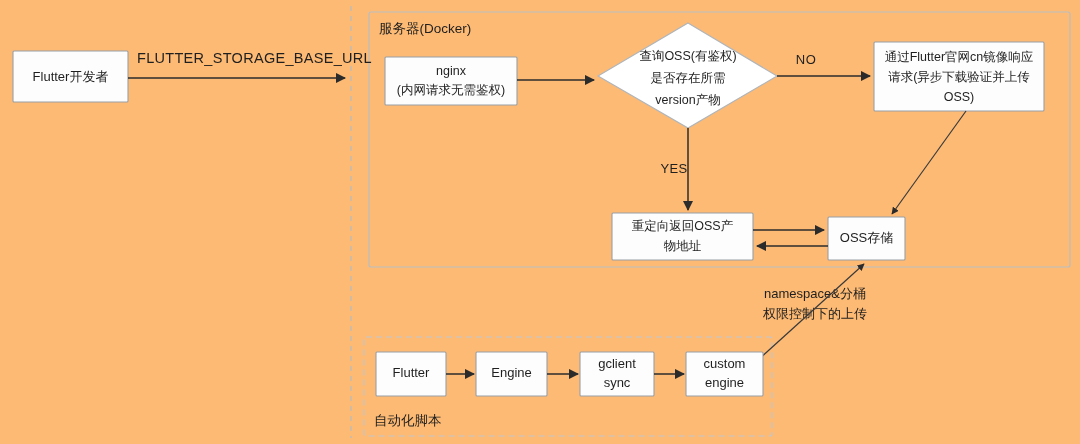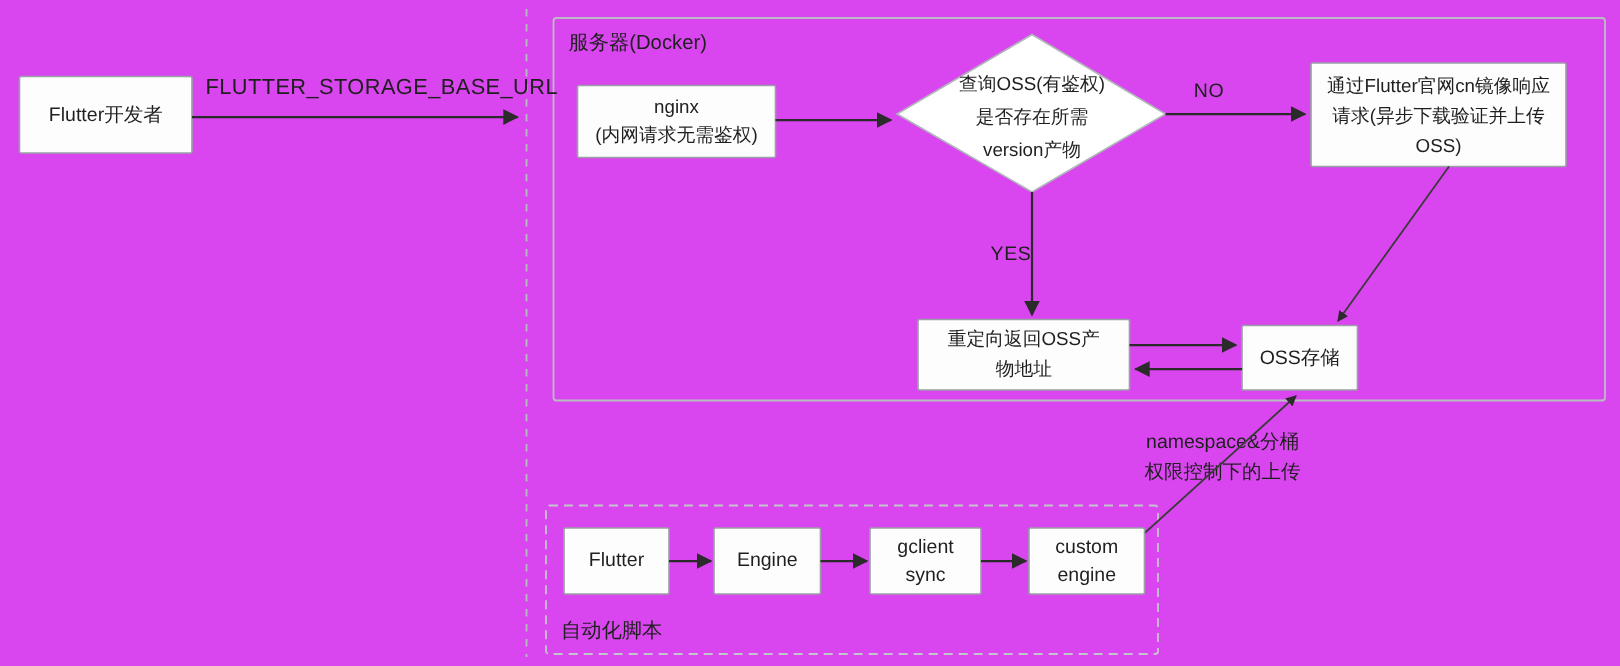--- a/index.html
+++ b/index.html
@@ -10,21 +10,21 @@
   body {
     width: 1080px;
     height: 444px;
     font-family: "Liberation Sans", "DejaVu Sans", sans-serif;
     overflow: hidden;
   }
   #canvas {
     position: relative;
     width: 1080px;
     height: 444px;
-    background: #d946ef;
+    background: #fdba74;
   }
   svg.diagram {
     position: absolute;
     top: 0;
     left: 0;
     width: 1080px;
     height: 444px;
   }
   .node-rect {
     fill: #fdfdfd;

